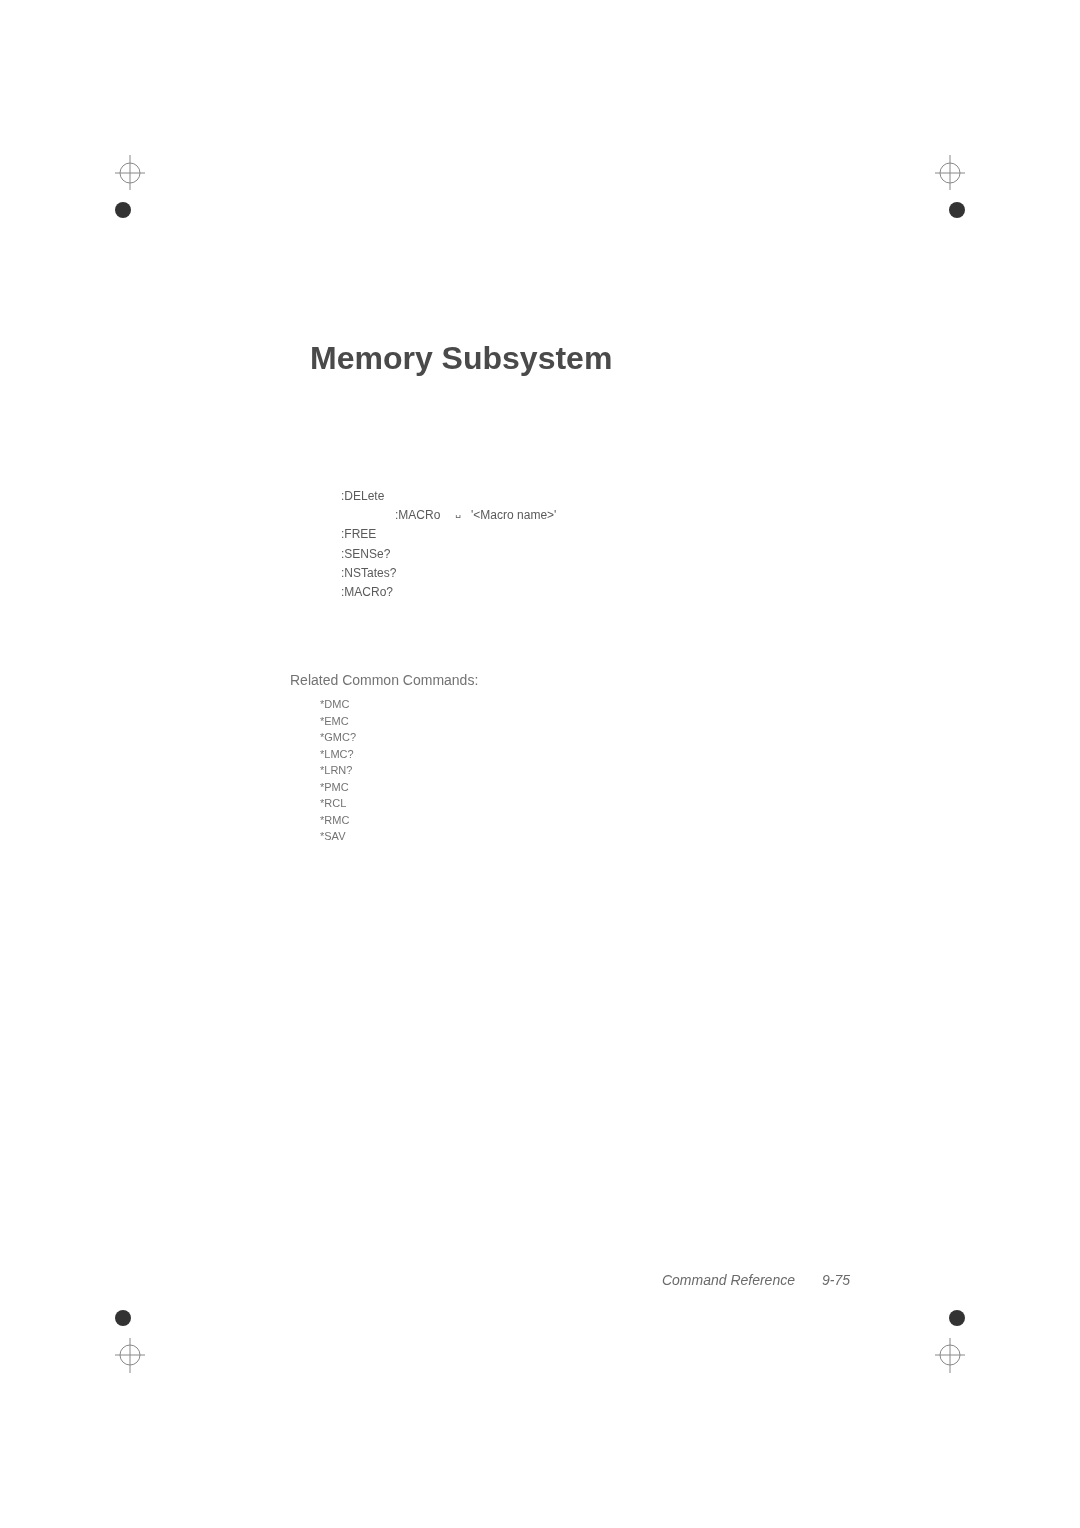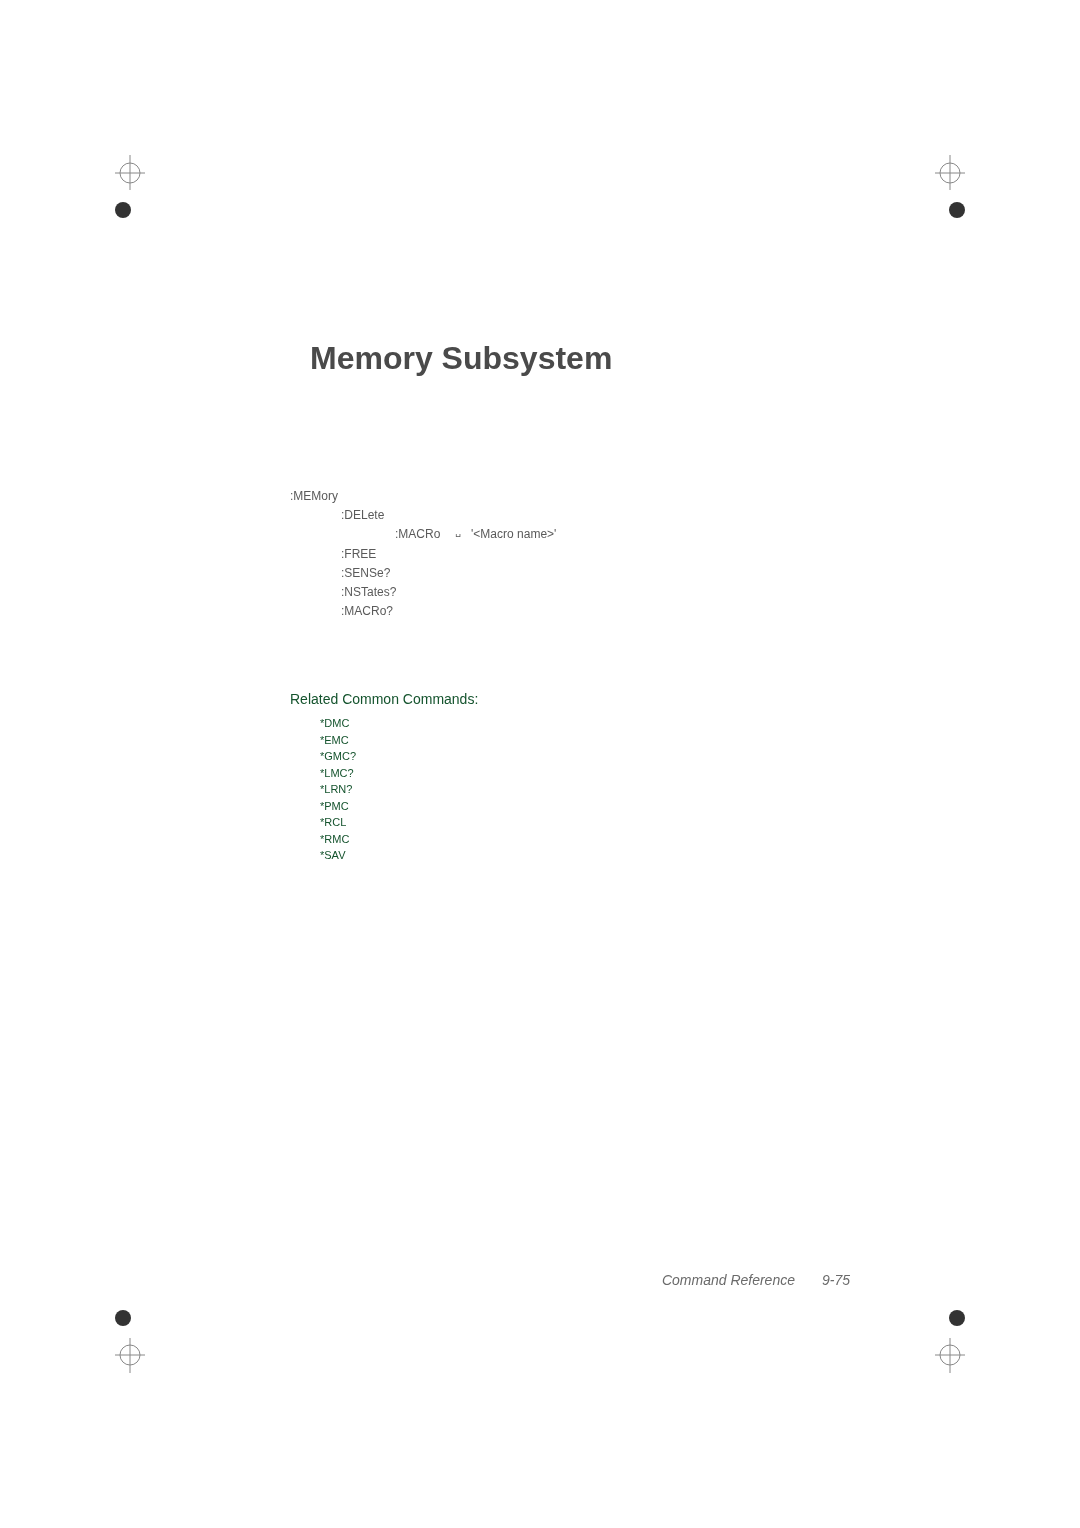--- a/index.html
+++ b/index.html
@@ -89,21 +89,21 @@
     }
     
     .space-char {
       font-size: 9px;
       vertical-align: sub;
       margin-right: 10px;
     }
     
     .related-section {
       font-size: 14px;
-      color: #14532d;
+      color: #737373;
     }
     
     .related-title {
       margin-bottom: 8px;
     }
     
     .related-list {
       font-size: 11px;
       margin-left: 30px;
       line-height: 1.5;
@@ -160,21 +160,20 @@
     <line x1="25" y1="35" x2="25" y2="70" stroke="#888" stroke-width="1"></line>
     <line x1="10" y1="52" x2="40" y2="52" stroke="#888" stroke-width="1"></line>
     <circle cx="25" cy="52" r="10" fill="none" stroke="#888" stroke-width="1"></circle>
   </svg>
 </div>
 
 <div class="content">
   <h1 class="title">Memory Subsystem</h1>
 
   <div class="command-tree">
-    <div class="level-0">:MEMory</div>
     <div class="level-1">:DELete</div>
     <div class="level-2 macro-line">
       <span class="macro-cmd">:MACRo</span>
       <span class="space-char">␣</span>
       <span>'&lt;Macro name&gt;'</span>
     </div>
     <div class="level-1">:FREE</div>
     <div class="level-1">:SENSe?</div>
     <div class="level-1">:NSTates?</div>
     <div class="level-1">:MACRo?</div>

